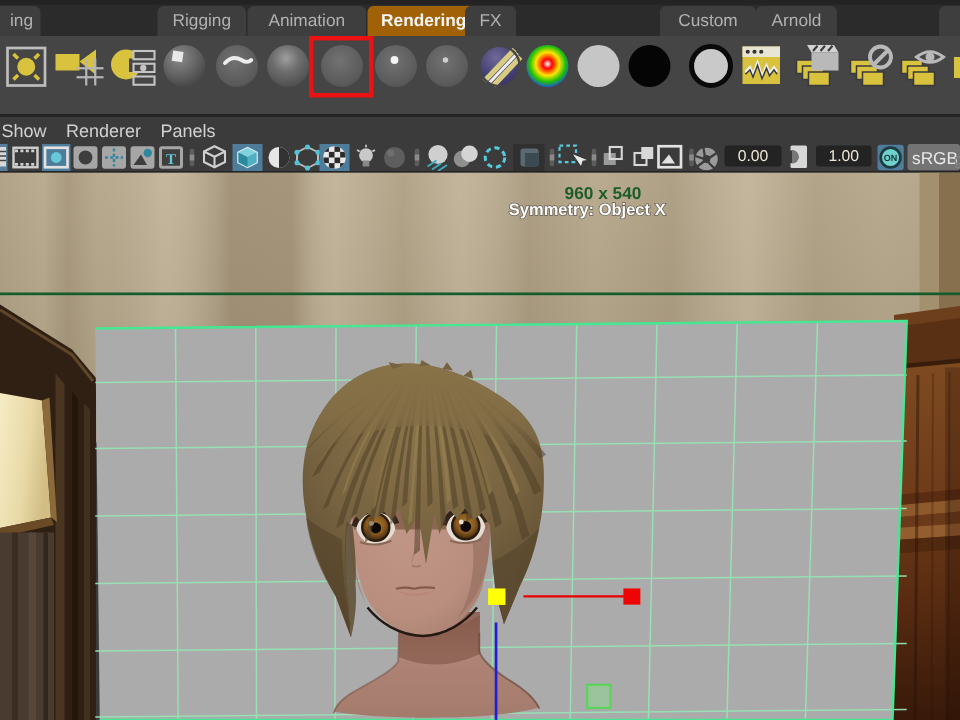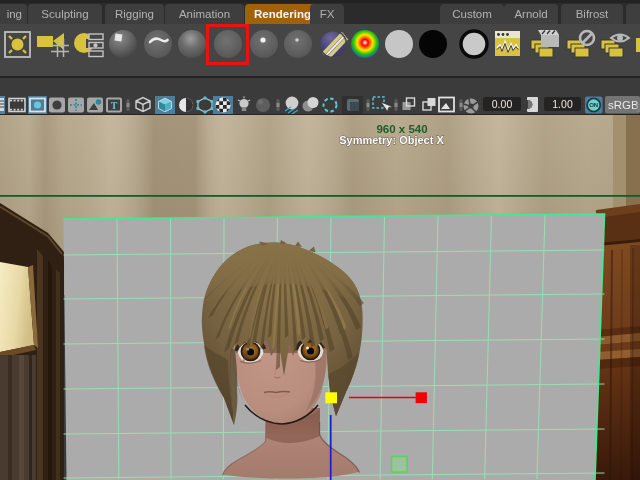--- a/index.html
+++ b/index.html
@@ -8,28 +8,26 @@
   .abs{position:absolute;}
 </style>
 </head>
 <body>
 <div id="root">
 
   <div class="abs" style="left:0;top:0;width:640px;height:24px;background:#2b2b2b;"></div>
   <div id="tabs" class="abs" style="left:0;top:0;width:636px;height:24px;font-size:11.5px;color:#b2b2b2;padding-left:48px;">
     <div class="abs" style="left:0;top:0;width:640px;height:3px;background:#232323;"></div>
     <div class="abs tab" style="left:-42px;width:64px;text-align:right;padding-right:5px;">ing</div>
-    <div class="abs tab" style="left:28px;width:74px;">Sculpting</div>
     <div class="abs tab" style="left:105px;width:59px;">Rigging</div>
     <div class="abs tab" style="left:165px;width:79px;">Animation</div>
     <div class="abs tab" style="left:245px;width:75px;background:#a16207;color:#f4f4f4;font-weight:bold;">Rendering</div>
     <div class="abs tab" style="left:310px;width:34px;text-align:center;">FX</div>
     <div class="abs tab" style="left:440px;width:64px;">Custom</div>
     <div class="abs tab" style="left:504px;width:54px;">Arnold</div>
-    <div class="abs tab" style="left:561px;width:62px;">Bifrost</div>
     <div class="abs tab" style="left:626px;width:30px;"></div>
   </div>
   <style>
     .tab{top:4px;height:20px;background:#3e3e3e;border-radius:4px 4px 0 0;
          text-align:center;line-height:21px;white-space:nowrap;overflow:hidden;}
   </style>
 
   <div class="abs" style="left:0;top:24px;width:640px;height:52px;background:#454545;"></div>
   <svg id="shelf" class="abs" style="left:0;top:24px;" width="640" height="52" viewBox="0 24 640 52">
     <defs>
@@ -139,20 +137,25 @@
     <circle cx="587" cy="38" r="7" fill="none" stroke="#b9b9b9" stroke-width="2.6"></circle>
     <line x1="582.5" y1="43" x2="592" y2="33.5" stroke="#b9b9b9" stroke-width="2.6"></line>
     <use href="#yrects" x="70"></use>
     <path d="M611,38 q9,-7 18,0 q-9,7 -18,0 Z" fill="none" stroke="#b9b9b9" stroke-width="2"></path>
     <circle cx="620" cy="38" r="3" fill="#b9b9b9"></circle>
     <rect x="636" y="38" width="4" height="14" fill="#d8c23e"></rect>
   </svg>
   <div class="abs" style="left:0;top:76px;width:640px;height:2px;background:#242424;"></div>
 
   <div class="abs" style="left:0;top:78px;width:640px;height:37px;background:#3b3b3b;"></div>
+  <div id="pmenu" class="abs" style="left:0;top:78px;width:640px;height:17px;font-size:12px;color:#d2d2d2;">
+    <span class="abs" style="left:1px;top:2px;">Show</span>
+    <span class="abs" style="left:44px;top:2px;">Renderer</span>
+    <span class="abs" style="left:107px;top:2px;">Panels</span>
+  </div>
   <svg id="tbar" class="abs" style="left:0;top:95px;" width="640" height="20" viewBox="0 95 640 20">
     <defs>
       <g id="sep">
           <rect x="-1.5" y="99" width="3" height="12" rx="1.5" fill="#5c5c5c"></rect>
           <rect x="-1.5" y="103" width="3" height="4" fill="#8a8a8a"></rect>
         </g>
     </defs>
 
     <rect x="0" y="96" width="5" height="18" fill="#57809c"></rect>
     <rect x="0" y="98" width="4" height="13" fill="#d8d8d8"></rect>

